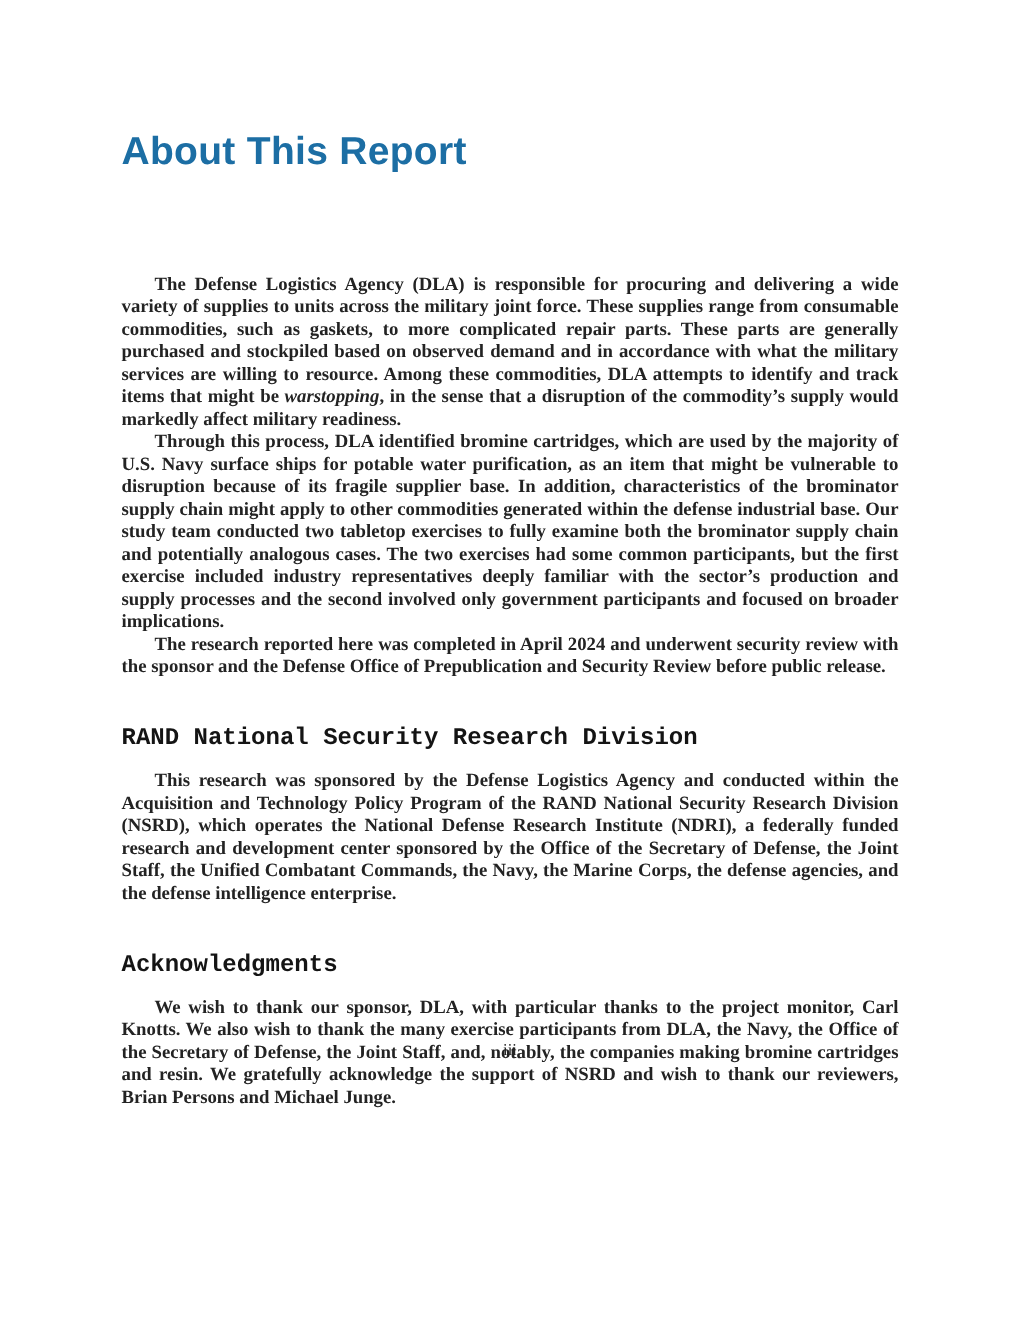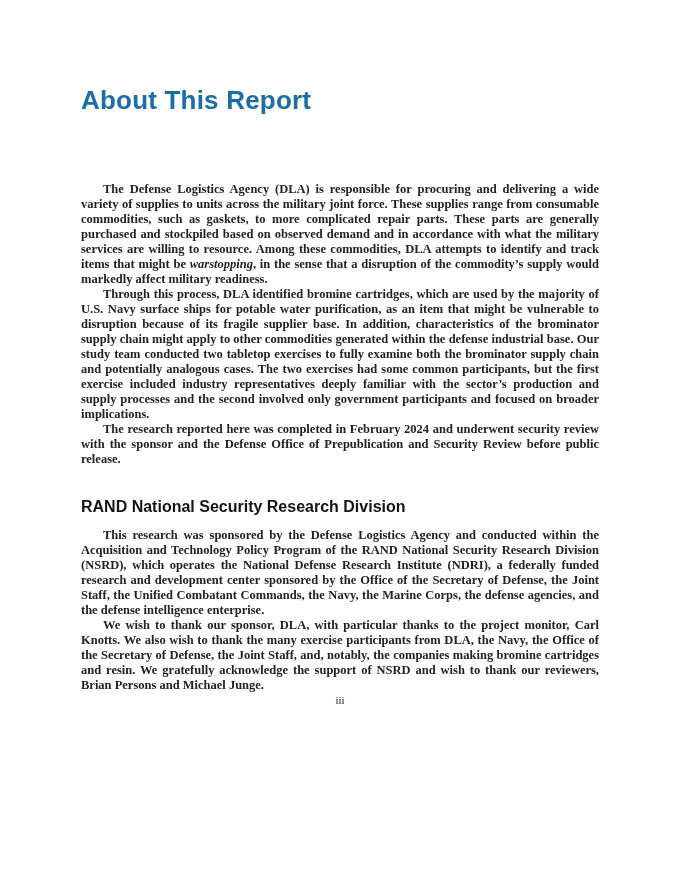--- a/index.html
+++ b/index.html
@@ -30,21 +30,21 @@
   }
   .body-text p {
     margin: 0;
     font-size: 12.5px;
     line-height: 15px;
     text-align: justify;
     text-indent: 22px;
     font-weight: bold;
   }
   .section-heading {
-    font-family: Liberation Sans, sans-serif;
+    font-family: Liberation Mono, monospace;
     font-weight: bold;
     font-size: 16px;
     line-height: 20px;
     color: #141414;
     margin: 30px 0 11px 0;
   }
   .italic-term {
     font-style: italic;
   }
   .page-number {
@@ -60,29 +60,30 @@
 </head>
 <body>
 
 <div class="page">
 
   <h1 class="page-title">About This Report</h1>
 
   <div class="body-text">
     <p><span>The Defense Logistics Agency (DLA) is responsible for procuring and delivering a wide variety of supplies to units across the military joint force. These supplies range from consumable commodities, such as gaskets, to more complicated repair parts. These parts are generally purchased and stockpiled based on observed demand and in accordance with what the military services are willing to resource. Among these commodities, DLA attempts to identify and track items that might be </span><em class="italic-term">warstopping</em><span>, in the sense that a disruption of the commodity’s supply would markedly affect military readiness.</span></p>
     <p>Through this process, DLA identified bromine cartridges, which are used by the majority of U.S. Navy surface ships for potable water purification, as an item that might be vulnerable to disruption because of its fragile supplier base. In addition, characteristics of the brominator supply chain might apply to other commodities generated within the defense industrial base. Our study team conducted two tabletop exercises to fully examine both the brominator supply chain and potentially analogous cases. The two exercises had some common participants, but the first exercise included industry representatives deeply familiar with the sector’s production and supply processes and the second involved only government participants and focused on broader implications.</p>
-    <p>The research reported here was completed in February 2024 and underwent security review with the sponsor and the Defense Office of Prepublication and Security Review before public release.</p>
+    <p>The research reported here was completed in April 2024 and underwent security review with the sponsor and the Defense Office of Prepublication and Security Review before public release.</p>
   </div>
 
   <h2 class="section-heading">RAND National Security Research Division</h2>
 
   <div class="body-text">
     <p>This research was sponsored by the Defense Logistics Agency and conducted within the Acquisition and Technology Policy Program of the RAND National Security Research Division (NSRD), which operates the National Defense Research Institute (NDRI), a federally funded research and development center sponsored by the Office of the Secretary of Defense, the Joint Staff, the Unified Combatant Commands, the Navy, the Marine Corps, the defense agencies, and the defense intelligence enterprise.</p>
   </div>
 
+  <h2 class="section-heading">Acknowledgments</h2>
 
   <div class="body-text">
     <p>We wish to thank our sponsor, DLA, with particular thanks to the project monitor, Carl Knotts. We also wish to thank the many exercise participants from DLA, the Navy, the Office of the Secretary of Defense, the Joint Staff, and, notably, the companies making bromine cartridges and resin. We gratefully acknowledge the support of NSRD and wish to thank our reviewers, Brian Persons and Michael Junge.</p>
   </div>
 
   <div class="page-number">iii</div>
 
 </div>
 
 </body></html>

